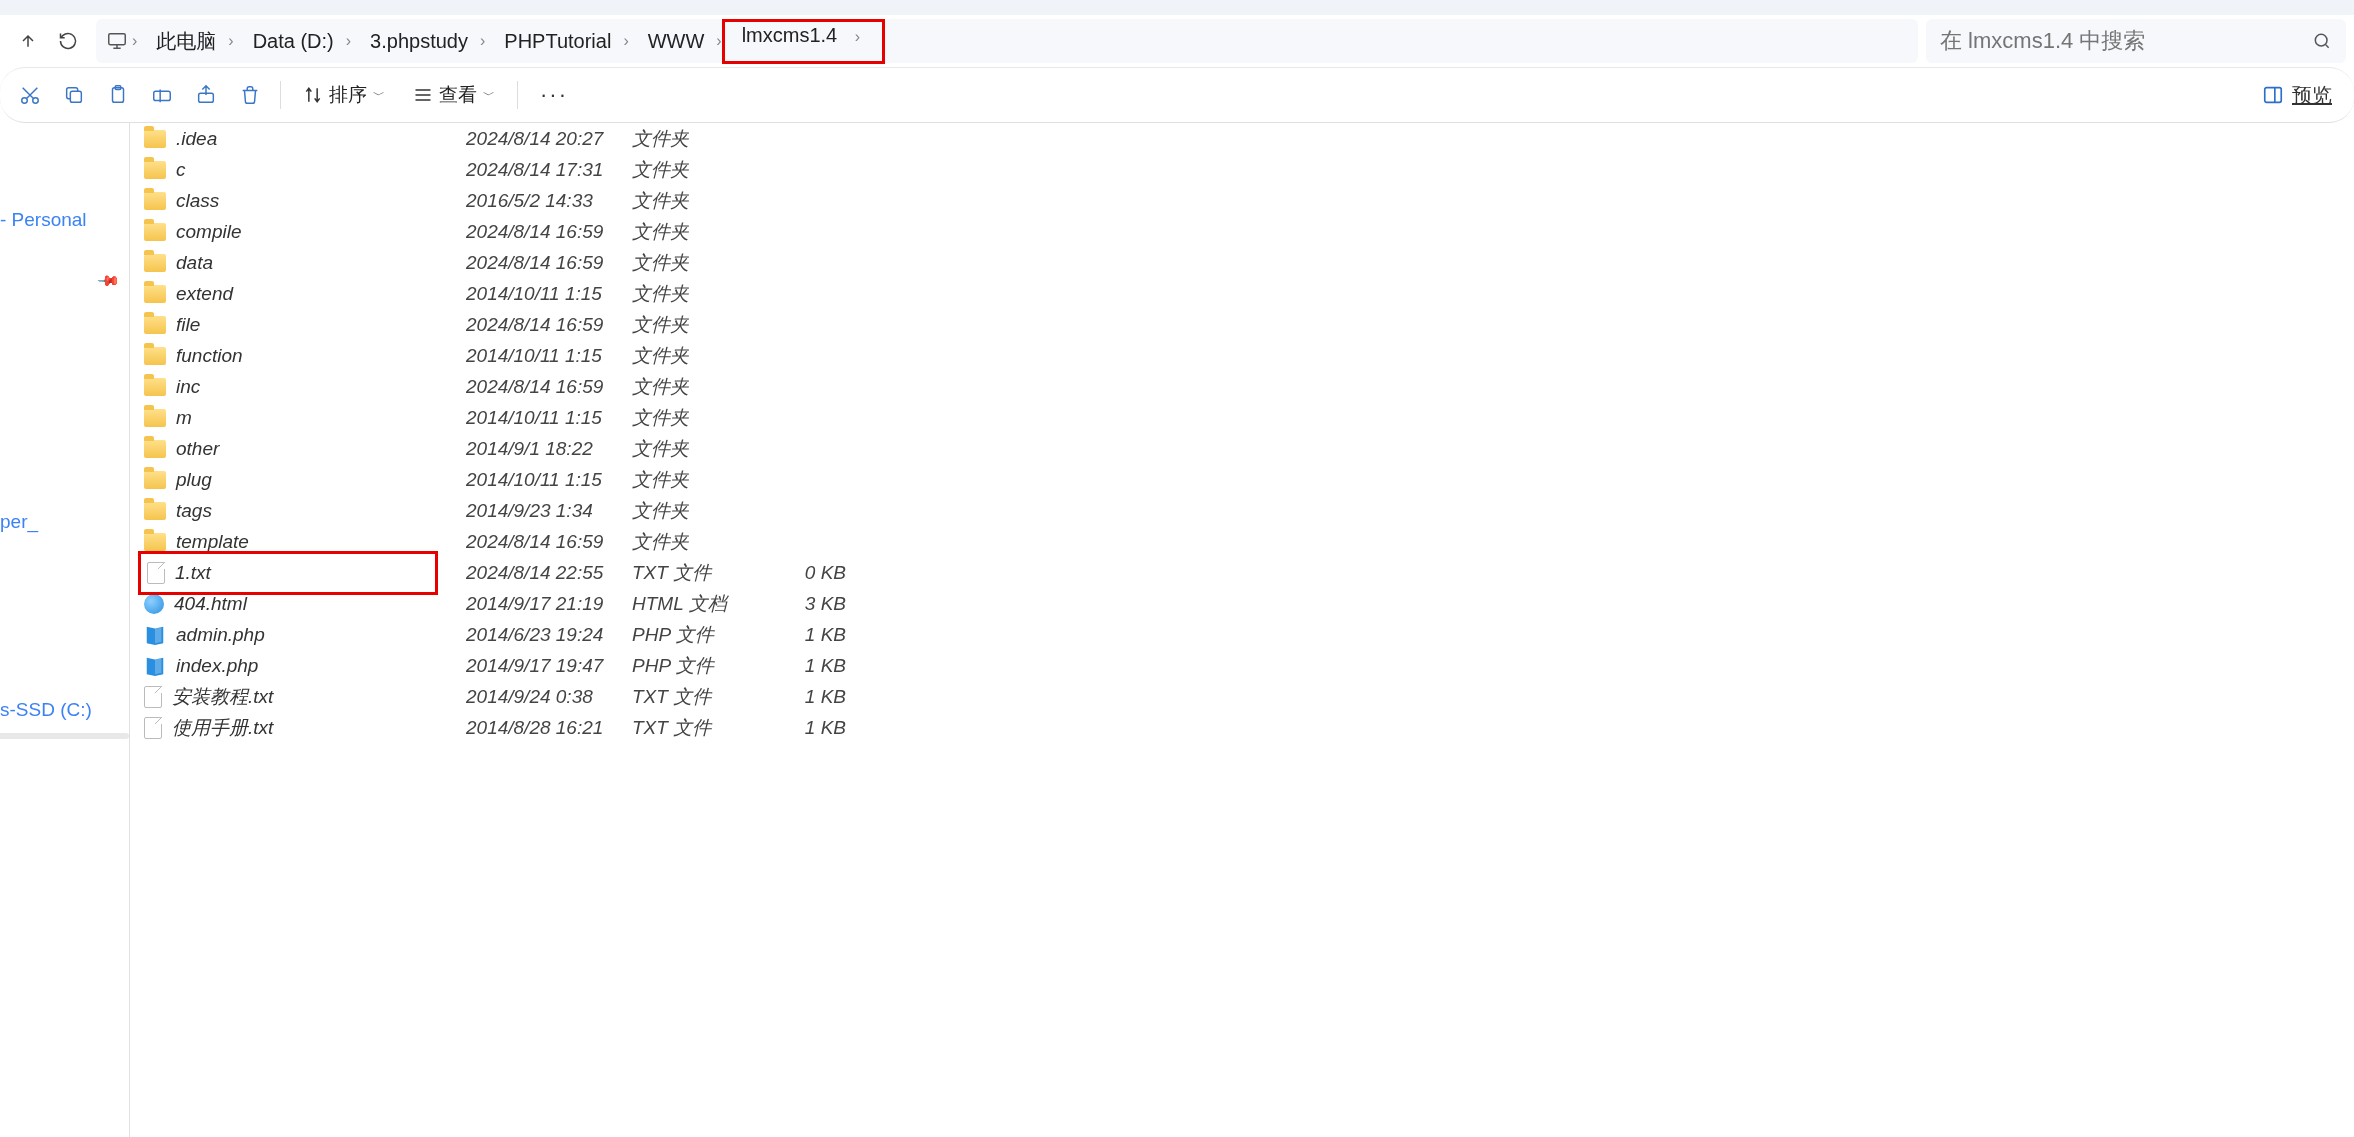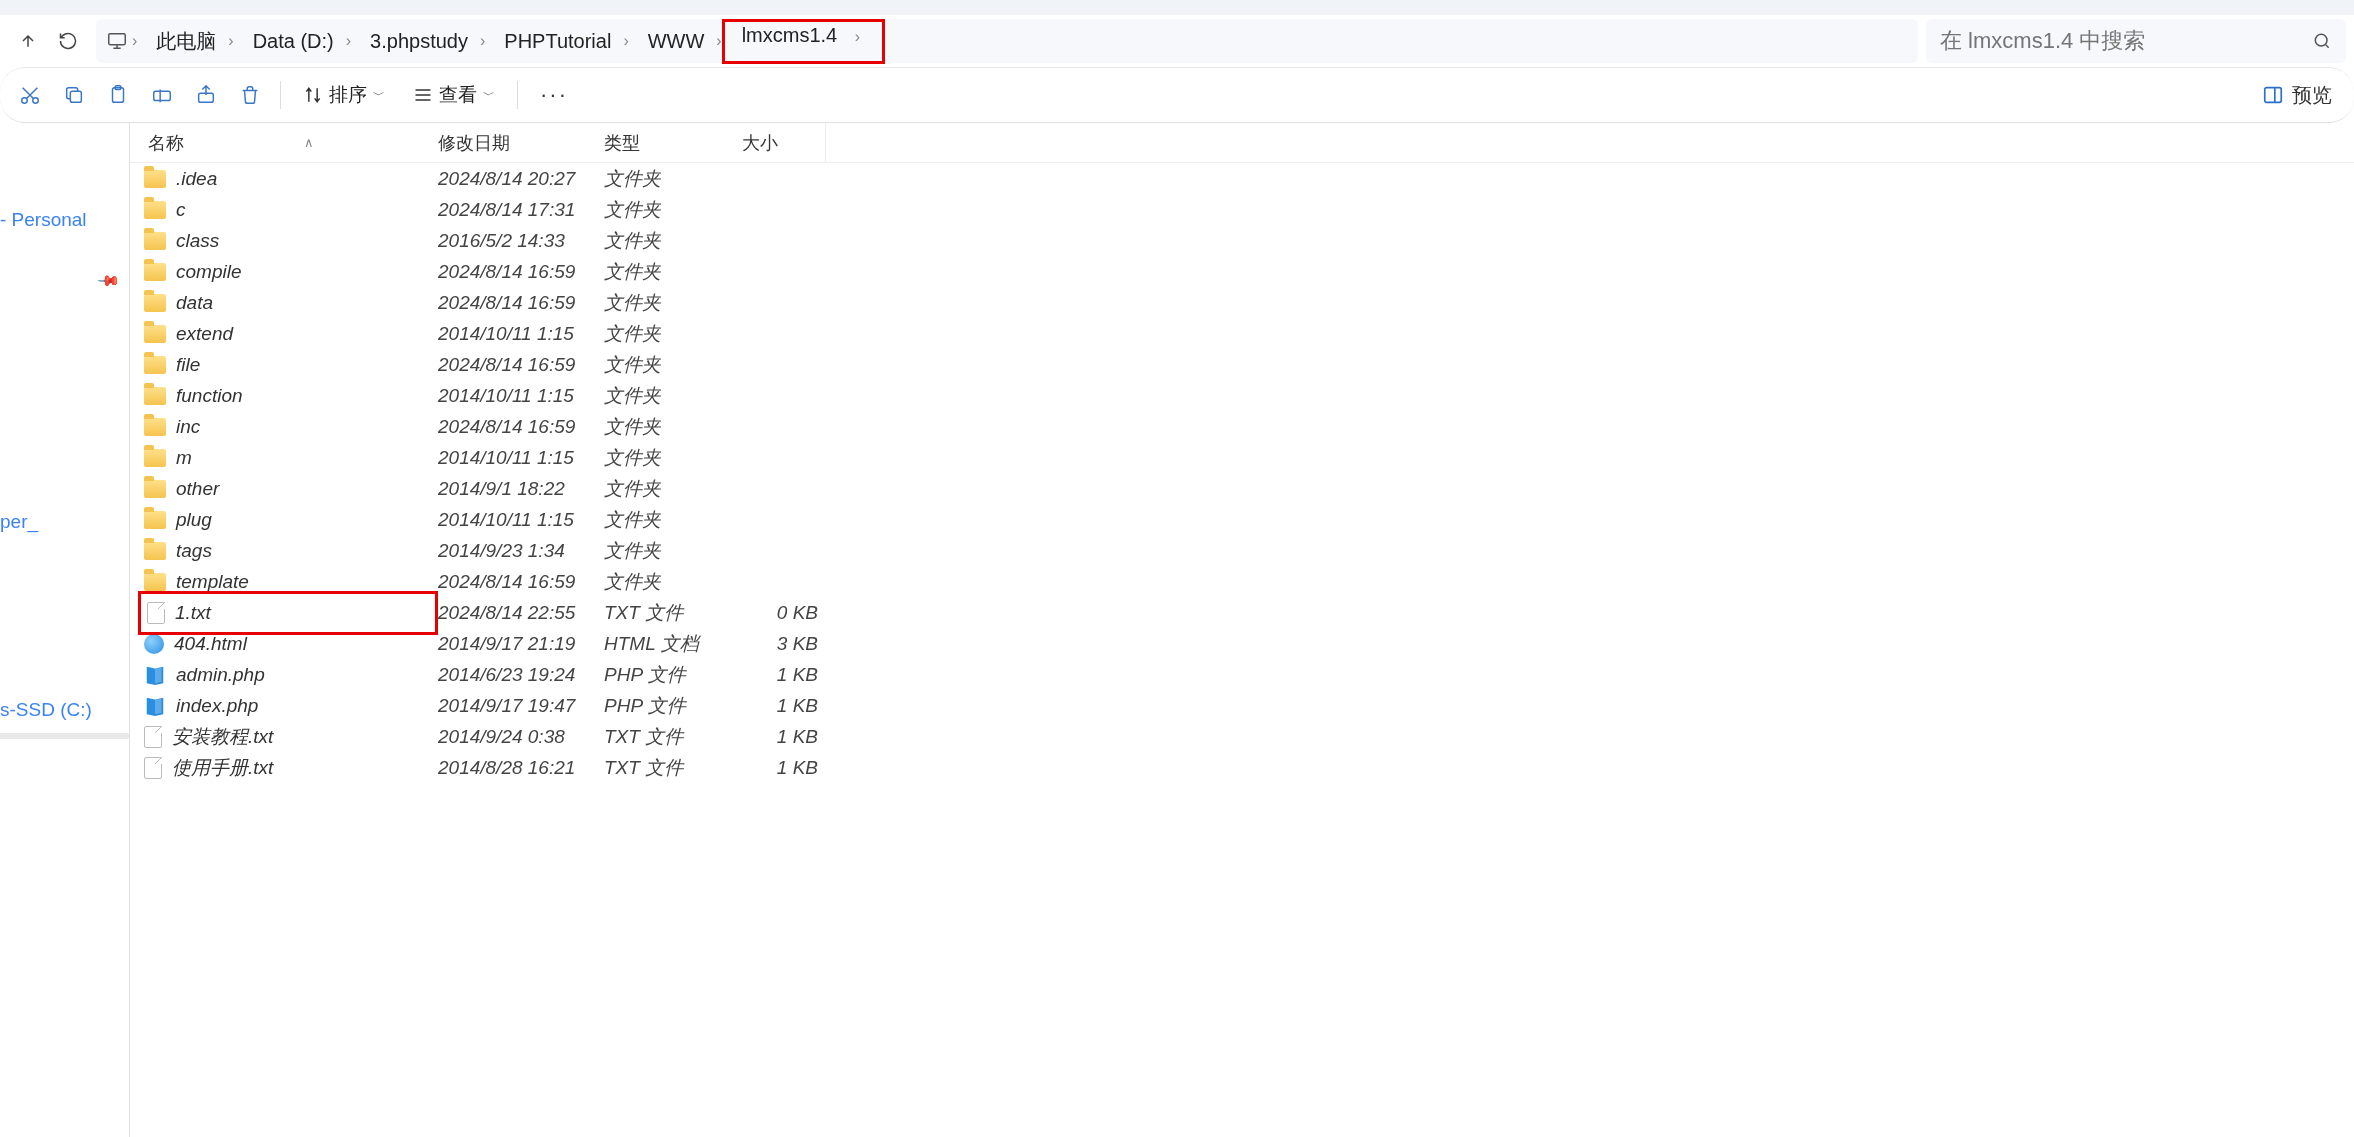--- a/index.html
+++ b/index.html
@@ -39,21 +39,21 @@
   color: #3a76c6; cursor: pointer; border-radius: 4px;
 }
 .tool-sep { width: 1px; height: 28px; background: #ddd; margin: 0 8px; }
 .tool-label {
   display: flex; align-items: center; gap: 6px; padding: 0 14px; height: 44px;
   cursor: pointer; font-size: 19px; color: #222;
 }
 .chev-down { font-size: 12px; color: #666; }
 .tool-more { font-size: 22px; letter-spacing: 2px; padding: 0 14px; cursor: pointer; }
 .spacer { flex: 1; }
-.preview-btn { display: flex; align-items: center; gap: 8px; padding: 0 14px; cursor: pointer; font-size: 20px; }
+.preview-btn { display: flex; align-items: center; gap: 8px; padding: 0 14px; cursor: pointer; font-size: 20px; text-decoration: underline; }
 
 .main { display: flex; height: calc(100vh - 123px); }
 .sidebar {
   width: 130px; border-right: 1px solid #e0e0e0; padding-top: 8px;
   position: relative; font-size: 19px;
 }
 .side-item { padding: 8px 4px 8px 0; color: #3b82f6; display:flex; align-items:center; justify-content:flex-start; }
 .side-pin { position: absolute; right: 6px; color: #888; font-size: 14px; transform: rotate(45deg); }
 .side-pins { display:flex; flex-direction:column; gap: 34px; padding-top:0; }
 
@@ -66,21 +66,21 @@
 .col-sort-ind { color:#888; font-size:13px; }
 .col-date { width: 166px; }
 .col-type { width: 138px; }
 .col-size { width: 84px; text-align: left; }
 .col-border { border-right: 1px solid #eee; height: 100%; display:flex; align-items:center; }
 
 .row {
   display: flex; align-items: center; height: 31px; padding-left: 8px; font-size: 19px; font-style: italic;
 }
 .cell-name { width: 300px; display: flex; align-items: center; gap: 10px; padding-left: 6px; }
-.cell-date { width: 166px; color: #444; }
+.cell-date { width: 166px; color: #444; margin-left: 28px; }
 .cell-type { width: 138px; color: #444; }
 .cell-size { width: 84px; text-align: right; color: #444; padding-right: 8px; }
 
 .row-highlight { position: relative; }
 .row-highlight .cell-name { border: 3px solid #e60000; position: relative; z-index: 1; height: 44px; margin-top:-6px; margin-bottom:-6px; }
 
 .icon-folder {
   width: 22px; height: 18px; background: linear-gradient(#ffe08a, #f5c44e);
   border-radius: 2px; position: relative;
 }
@@ -243,31 +243,20 @@
         <span>per_</span>
       </div>
     <div style="height:150px"></div>
     <div class="side-item">
         <span>s-SSD (C:)</span>
       </div>
     <div style="height:6px;background:#e8e8e8;margin:4px 0 0 -6px;border-radius:3px"></div>
   </div>
 
   <div class="content">
-    <div class="col-headers">
-      <div class="col-name">
-        <span>名称</span>
-        <span class="col-sort-ind">∧</span>
-      </div>
-      <div class="col-date"><span>修改日期</span></div>
-      <div class="col-type"><span>类型</span></div>
-      <div class="col-size col-border" style="justify-content:flex-start">
-          <span>大小</span>
-        </div>
-    </div>
     <div id="rows">
         <div class="row">
           <div class="cell-name">
             <span class="icon-folder"></span>
             <span>.idea</span>
           </div>
           <div class="cell-date">2024/8/14 20:27</div>
           <div class="cell-type">文件夹</div>
           <div class="cell-size"></div>
         </div>

